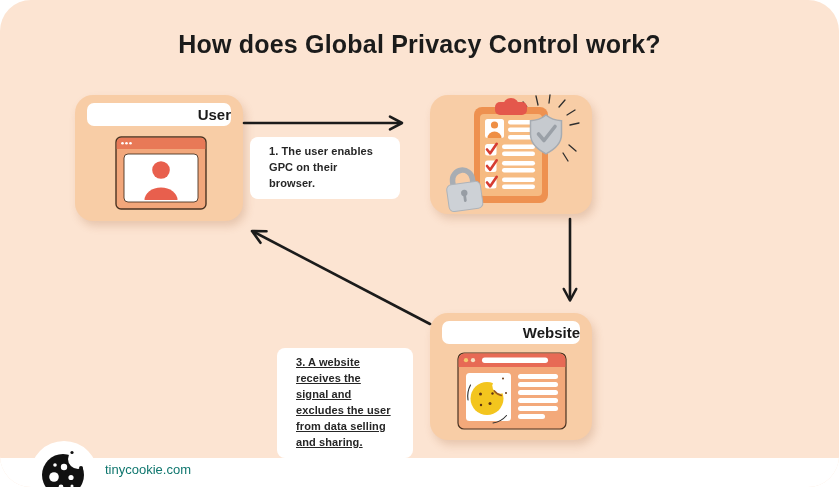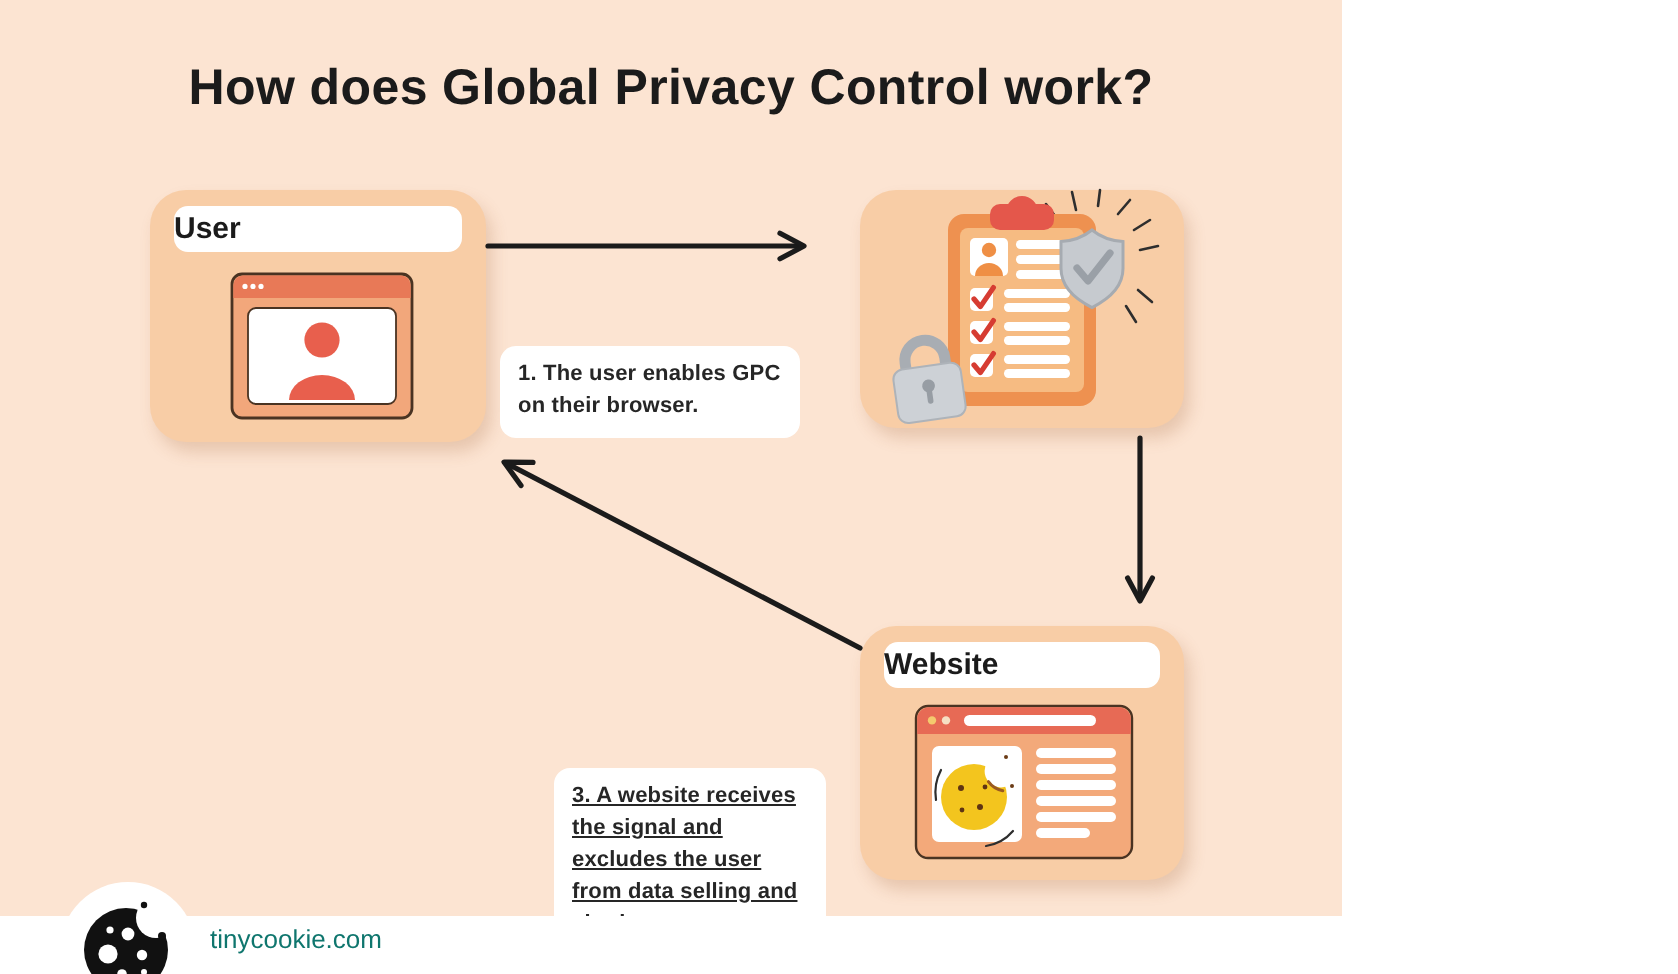--- a/index.html
+++ b/index.html
@@ -1,24 +1,25 @@
 <!DOCTYPE html>
 <html><head>
 <meta charset="utf-8">
 <style>
   * { margin: 0; padding: 0; box-sizing: border-box; }
   html, body { background: #ffffff; }
   body { font-family: "Liberation Sans", sans-serif; }
 
   .canvas {
     position: relative;
-    width: 671px;
+    width: 839px;
     height: 487px;
     background: #FCE4D2;
     overflow: hidden;
+    border-radius: 31px;
   }
 
   .title {
     position: absolute;
     top: 30px;
     left: 0;
     width: 100%;
     text-align: center;
     font-size: 25px;
     font-weight: 700;
@@ -37,21 +38,21 @@
   .node-website { left: 430px; top: 313px; width: 162px; height: 127px; padding-left: 26px; }
 
   .node-label {
     position: absolute;
     left: 12px;
     right: 12px;
     top: 8px;
     height: 23px;
     background: #ffffff;
     border-radius: 7px;
-    text-align: left;
+    text-align: right;
     line-height: 23px;
     font-size: 15px;
     font-weight: 700;
     color: #1b1b1b;
   }
 
   .illus { position: absolute; display: block; }
   .user-browser    { left: 40px; top: 41px; width: 92px;  height: 74px; }
   .gpc-clipboard   { left: 12px; top: -2px; width: 140px; height: 122px; }
   .website-browser { left: 27px; top: 39px; width: 110px; height: 78px; }
@@ -60,27 +61,26 @@
     position: absolute;
     left: 0; top: 0;
     width: 839px; height: 487px;
     pointer-events: none;
   }
 
   .callout {
     position: absolute;
     background: #ffffff;
     border-radius: 8px;
-    padding: 7px 9px;
+    padding: 7px 19px;
     font-size: 11px;
     font-weight: 600;
     line-height: 1.45;
     color: #262626;
     letter-spacing: 0.1px;
-    margin-top: 36px;
   }
   .callout-1 { left: 250px; top: 137px; width: 150px; }
   .callout-2 { left: 589px; top: 232px; width: 178px; }
   .callout-3 { left: 277px; top: 348px; width: 136px; text-decoration: underline; }
 
   .footer-bar {
     position: absolute;
     left: 0; top: 458px;
     width: 839px; height: 29px;
     background: #ffffff;

